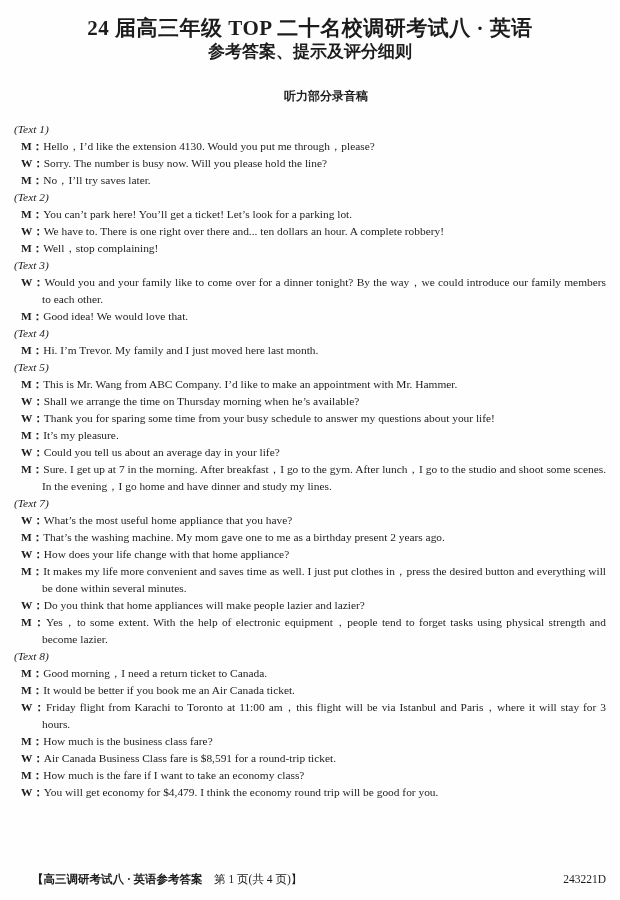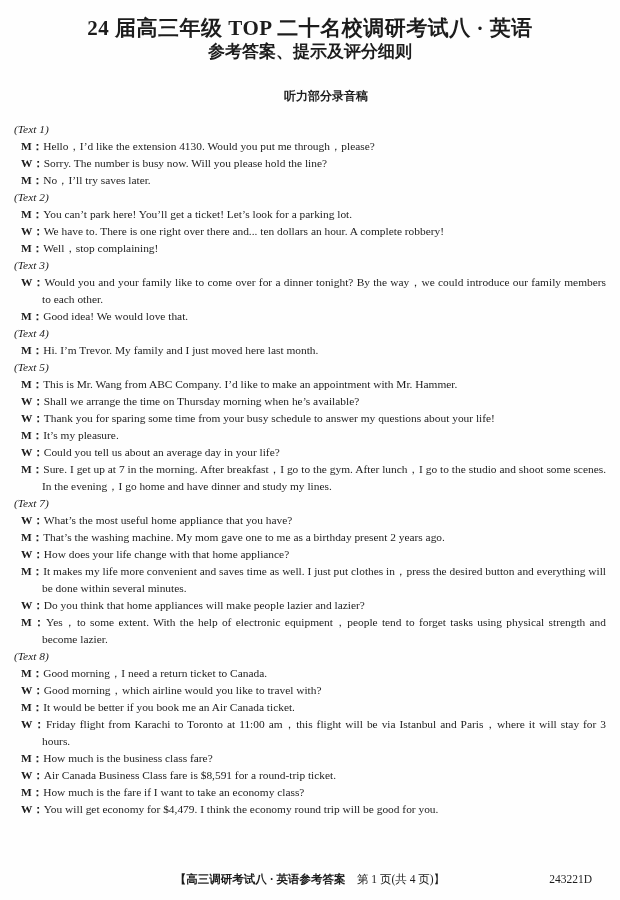--- a/index.html
+++ b/index.html
@@ -60,27 +60,28 @@
   .footer {
     position: absolute;
     left: 0;
     right: 0;
     bottom: 13px;
     height: 16px;
     font-size: 11.5px;
     line-height: 16px;
   }
   .footer-center {
-    text-align: center;
+    text-align: left;
+    padding-left: 32px;
   }
   .footer-title { font-weight: bold; }
   .footer-page { font-weight: normal; }
   .footer-code {
     position: absolute;
-    right: 28px;
+    right: 14px;
     top: 0;
     font-family: "Liberation Serif", "DejaVu Serif", serif;
   }
 </style>
 </head>
 <body>
 
 <div class="page">
 
   <div class="title">24 届高三年级 TOP 二十名校调研考试八 · 英语</div>
@@ -112,21 +113,20 @@
       <p class="line"><span class="speaker">M：</span><span>Sure. I get up at 7 in the morning. After breakfast，I go to the gym. After lunch，I go to the studio and shoot some scenes. In the evening，I go home and have dinner and study my lines.</span></p>
       <p class="text-label">(Text 7)</p>
       <p class="line"><span class="speaker">W：</span><span>What’s the most useful home appliance that you have?</span></p>
       <p class="line"><span class="speaker">M：</span><span>That’s the washing machine. My mom gave one to me as a birthday present 2 years ago.</span></p>
       <p class="line"><span class="speaker">W：</span><span>How does your life change with that home appliance?</span></p>
       <p class="line"><span class="speaker">M：</span><span>It makes my life more convenient and saves time as well. I just put clothes in，press the desired button and everything will be done within several minutes.</span></p>
       <p class="line"><span class="speaker">W：</span><span>Do you think that home appliances will make people lazier and lazier?</span></p>
       <p class="line"><span class="speaker">M：</span><span>Yes，to some extent. With the help of electronic equipment，people tend to forget tasks using physical strength and become lazier.</span></p>
       <p class="text-label">(Text 8)</p>
       <p class="line"><span class="speaker">M：</span><span>Good morning，I need a return ticket to Canada.</span></p>
-      <p class="line"><span class="speaker">W：</span><span>Good morning，which airline would you like to travel with?</span></p>
       <p class="line"><span class="speaker">M：</span><span>It would be better if you book me an Air Canada ticket.</span></p>
       <p class="line"><span class="speaker">W：</span><span>Friday flight from Karachi to Toronto at 11:00 am，this flight will be via Istanbul and Paris，where it will stay for 3 hours.</span></p>
       <p class="line"><span class="speaker">M：</span><span>How much is the business class fare?</span></p>
       <p class="line"><span class="speaker">W：</span><span>Air Canada Business Class fare is $8,591 for a round-trip ticket.</span></p>
       <p class="line"><span class="speaker">M：</span><span>How much is the fare if I want to take an economy class?</span></p>
       <p class="line"><span class="speaker">W：</span><span>You will get economy for $4,479. I think the economy round trip will be good for you.</span></p>
     </div>
 
   <div class="footer">
     <div class="footer-center">

